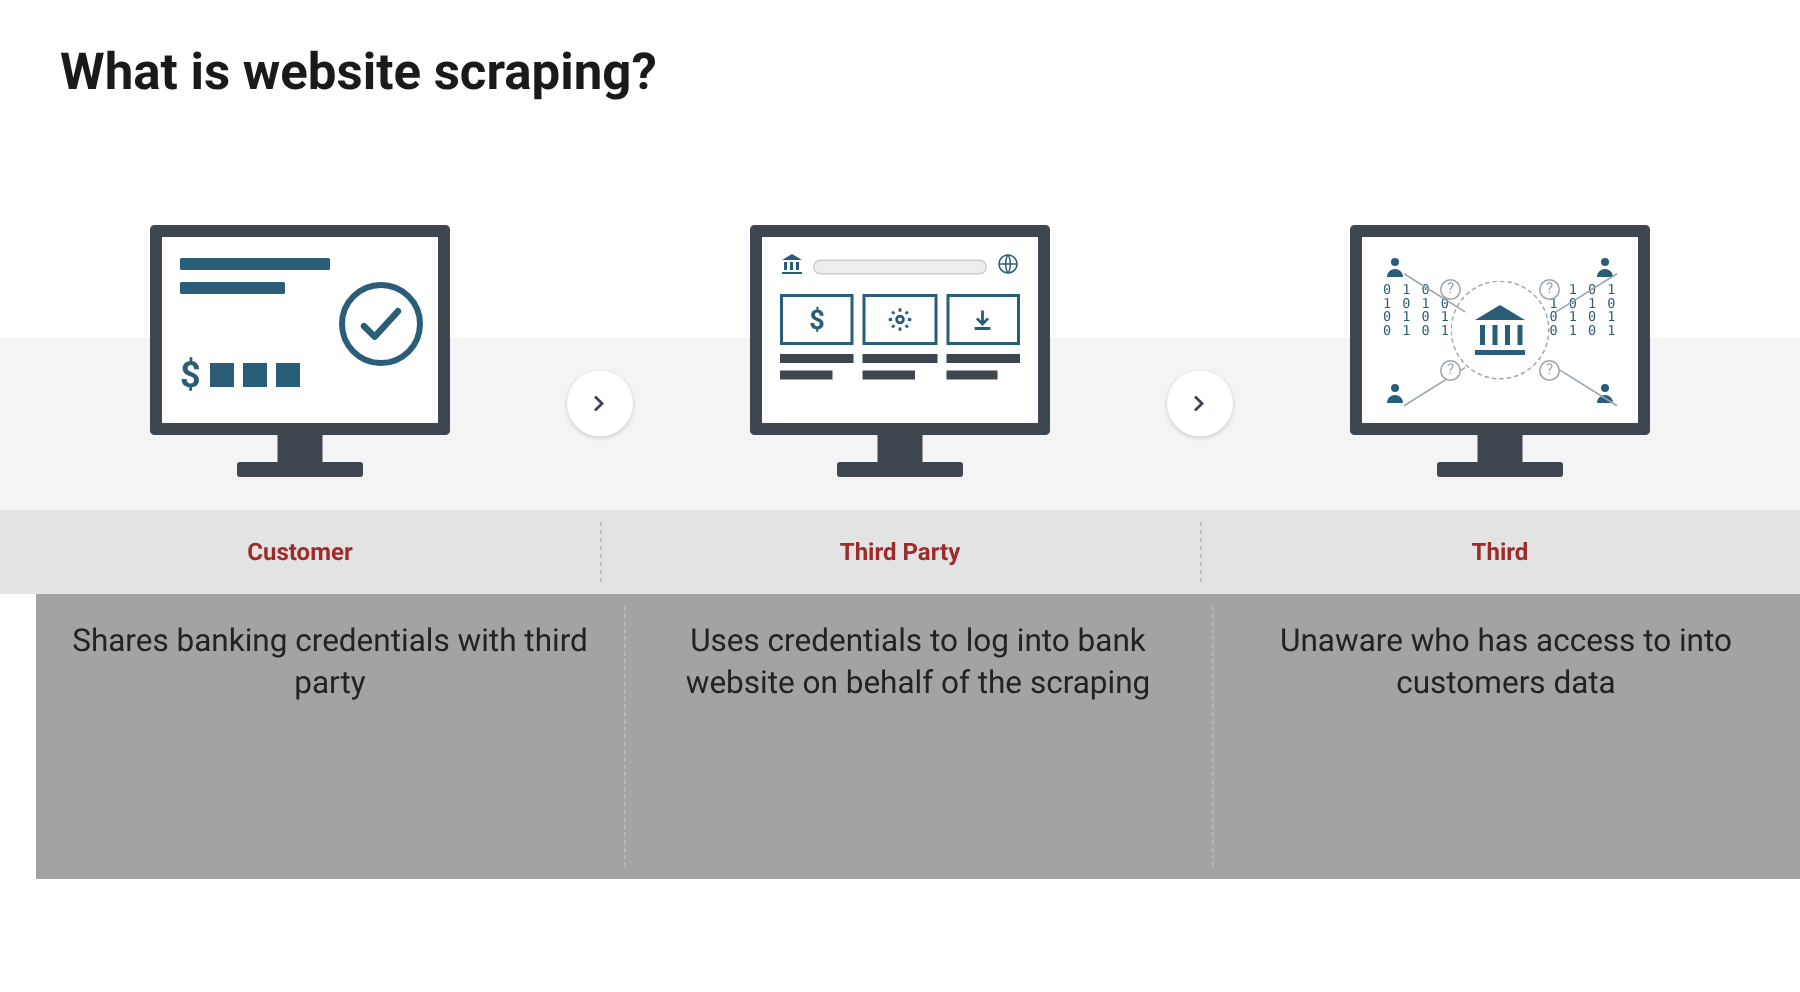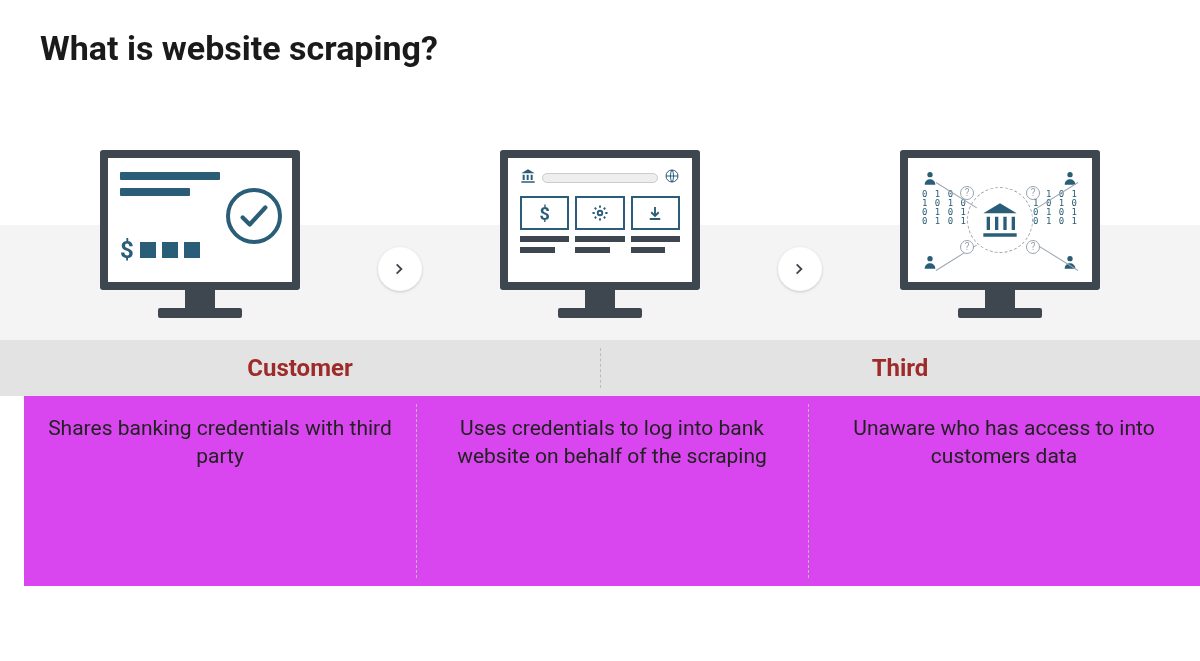--- a/index.html
+++ b/index.html
@@ -27,21 +27,21 @@
   background: #f4f4f4;
   height: 115px;
   position: relative;
 }
 .label-row {
   background: #e3e3e3;
   height: 56px;
   display: flex;
 }
 .desc-row {
-  background: #d946ef;
+  background: #a3a3a3;
   height: 190px;
   display: flex;
   margin-left: 24px;
 }
 .col {
   flex: 1;
   text-align: center;
   padding: 0 20px;
   position: relative;
 }
@@ -49,21 +49,21 @@
   content: "";
   position: absolute;
   left: 0;
   top: 8px;
   bottom: 8px;
   border-left: 1px dashed #bbb;
 }
 .label {
   color: #9e2b2b;
   font-weight: 700;
-  font-size: 24px;
+  font-size: 16px;
   line-height: 56px;
 }
 .desc {
   color: #222;
   font-size: 21px;
   line-height: 1.35;
   padding-top: 18px;
 }
 
 .monitor-wrap {
@@ -290,20 +290,23 @@
       </div>
     </div>
 
   </div>
 
   <div class="label-row">
     <div class="col">
         <div class="label">Customer</div>
       </div>
     <div class="col">
+        <div class="label">Third Party</div>
+      </div>
+    <div class="col">
         <div class="label">Third</div>
       </div>
   </div>
 
   <div class="desc-row">
     <div class="col">
         <div class="desc">Shares banking credentials with third party</div>
       </div>
     <div class="col">
         <div class="desc">Uses credentials to log into bank website on behalf of the scraping</div>

